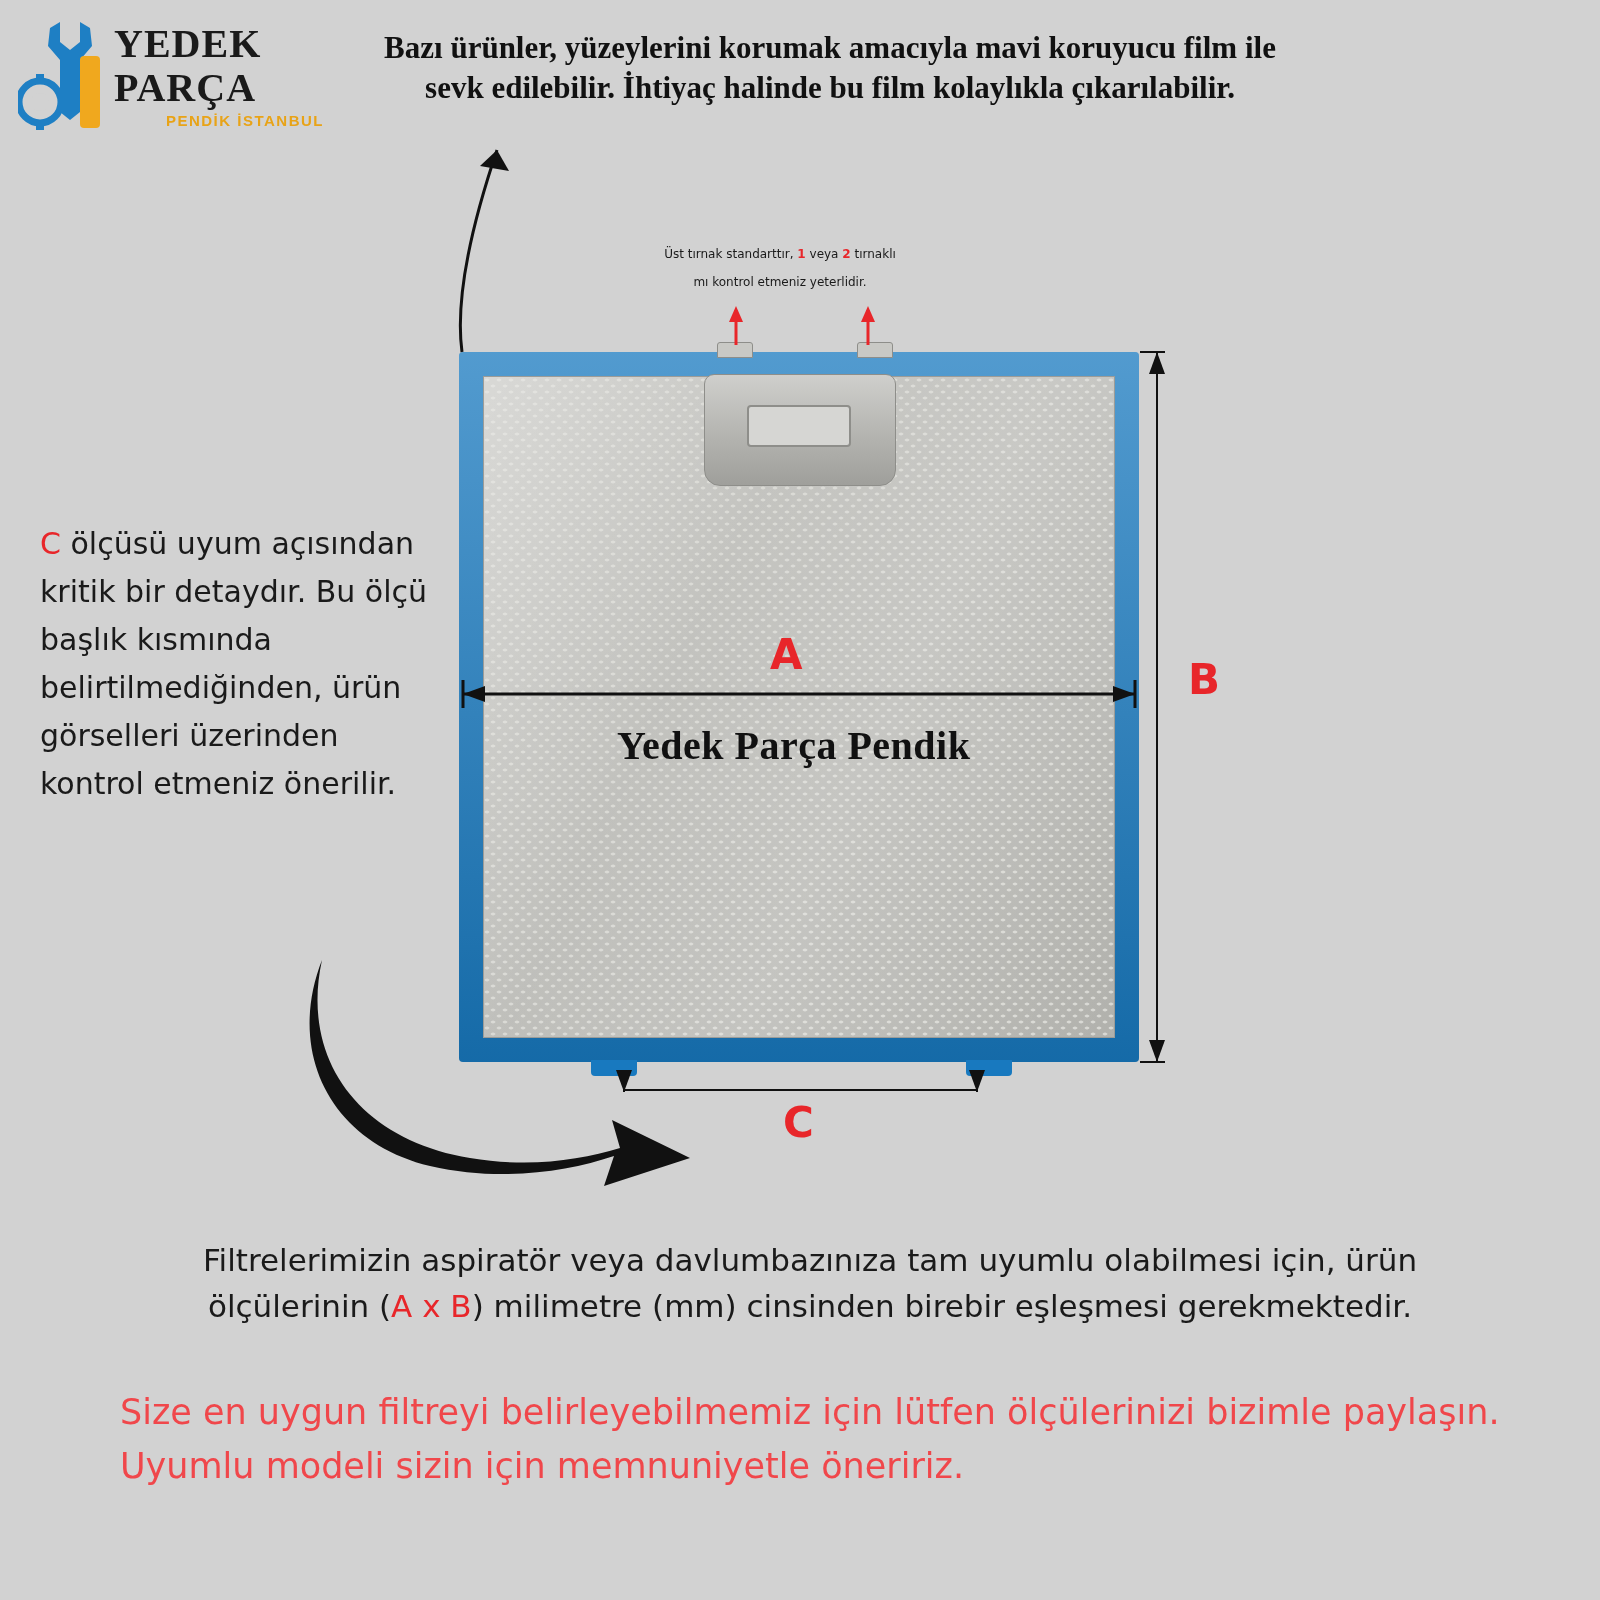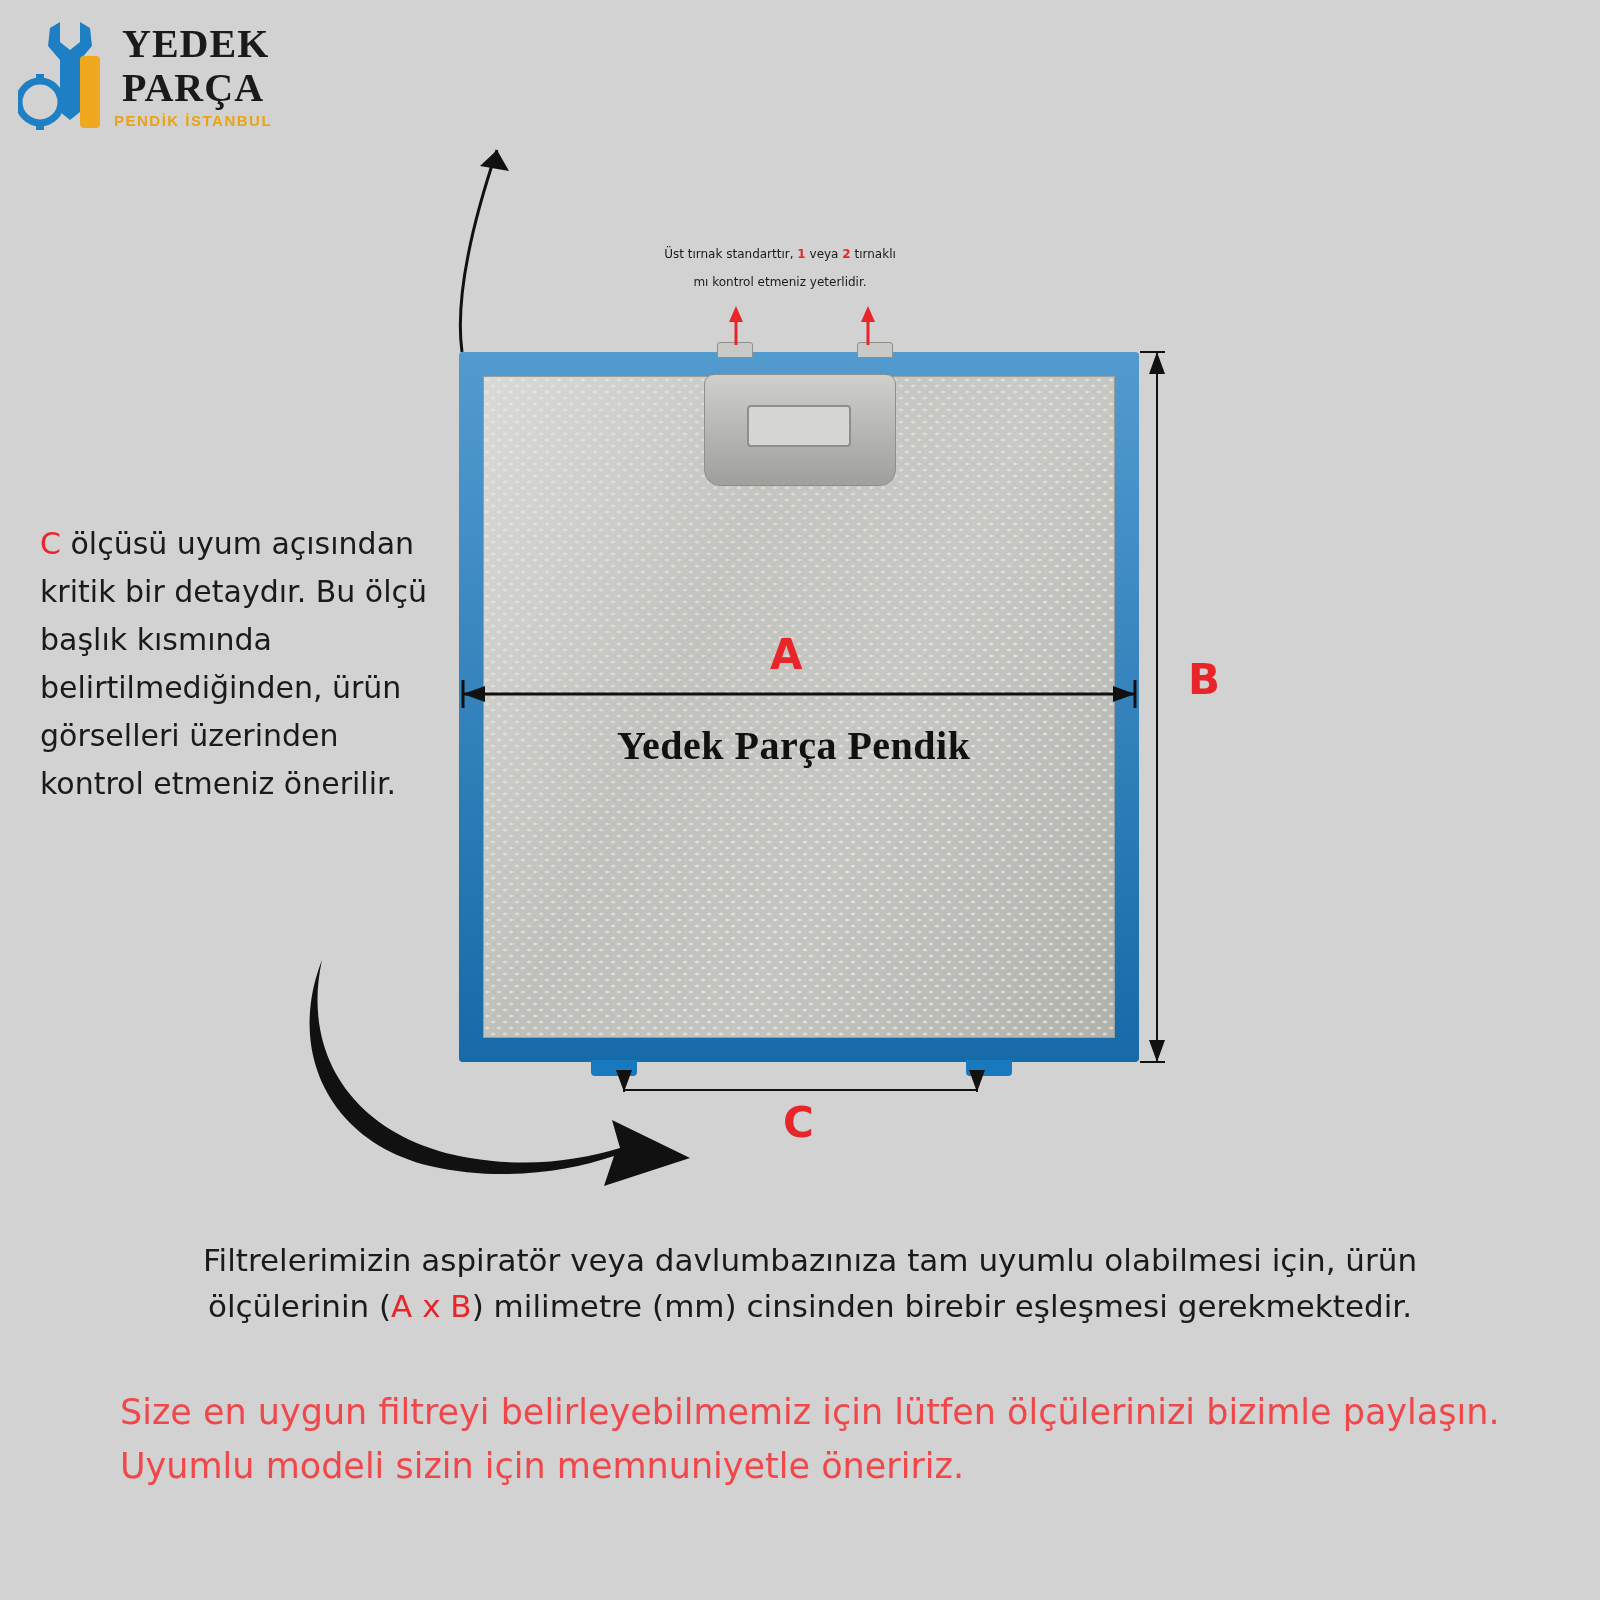--- a/index.html
+++ b/index.html
@@ -37,29 +37,29 @@
     top: 8px;
     width: 210px;
   }
   .logo-line1, .logo-line2 {
     font-family: "Liberation Serif", serif;
     font-weight: bold;
     font-size: 40px;
     letter-spacing: 1px;
     color: #1a1a1a;
     line-height: 44px;
-    margin-left: 8px;
   }
   .logo-sub {
     font-family: "Liberation Sans", sans-serif;
     font-weight: bold;
     font-size: 15px;
     letter-spacing: 1.5px;
     color: #e8a317;
     margin-top: 2px;
+    text-align: right;
   }
 
   
   .headline {
     position: absolute;
     left: 380px;
     top: 28px;
     width: 900px;
     text-align: center;
     font-family: "Liberation Serif", serif;
@@ -278,20 +278,21 @@
       <path d="M42 6 L42 26 L52 34 L62 26 L62 6 L72 12 L74 30 L62 44 L62 96 L52 104 L42 96 L42 44 L30 30 L32 12 Z" fill="#1e7fc4"></path>
       <rect x="62" y="40" width="20" height="72" rx="4" fill="#f0a81e"></rect>
     </svg>
     <div class="logo-text">
       <div class="logo-line1">YEDEK</div>
       <div class="logo-line2">PARÇA</div>
       <div class="logo-sub">PENDİK İSTANBUL</div>
     </div>
   </div>
 
+  <div class="headline">Bazı ürünler, yüzeylerini korumak amacıyla mavi koruyucu film ile sevk edilebilir. İhtiyaç halinde bu film kolaylıkla çıkarılabilir.</div>
 
   <div class="tirnak-note">
     <span>Üst tırnak standarttır, </span><span class="redbold">1</span><span> veya </span><span class="redbold">2</span><span> tırnaklı</span><br>
     <span>mı kontrol etmeniz yeterlidir.</span>
   </div>
 
   <div class="left-par">
     <span class="red">C</span><span> ölçüsü uyum açısından kritik bir detaydır. Bu ölçü başlık kısmında belirtilmediğinden, ürün görselleri üzerinden kontrol etmeniz önerilir.</span>
   </div>
 

